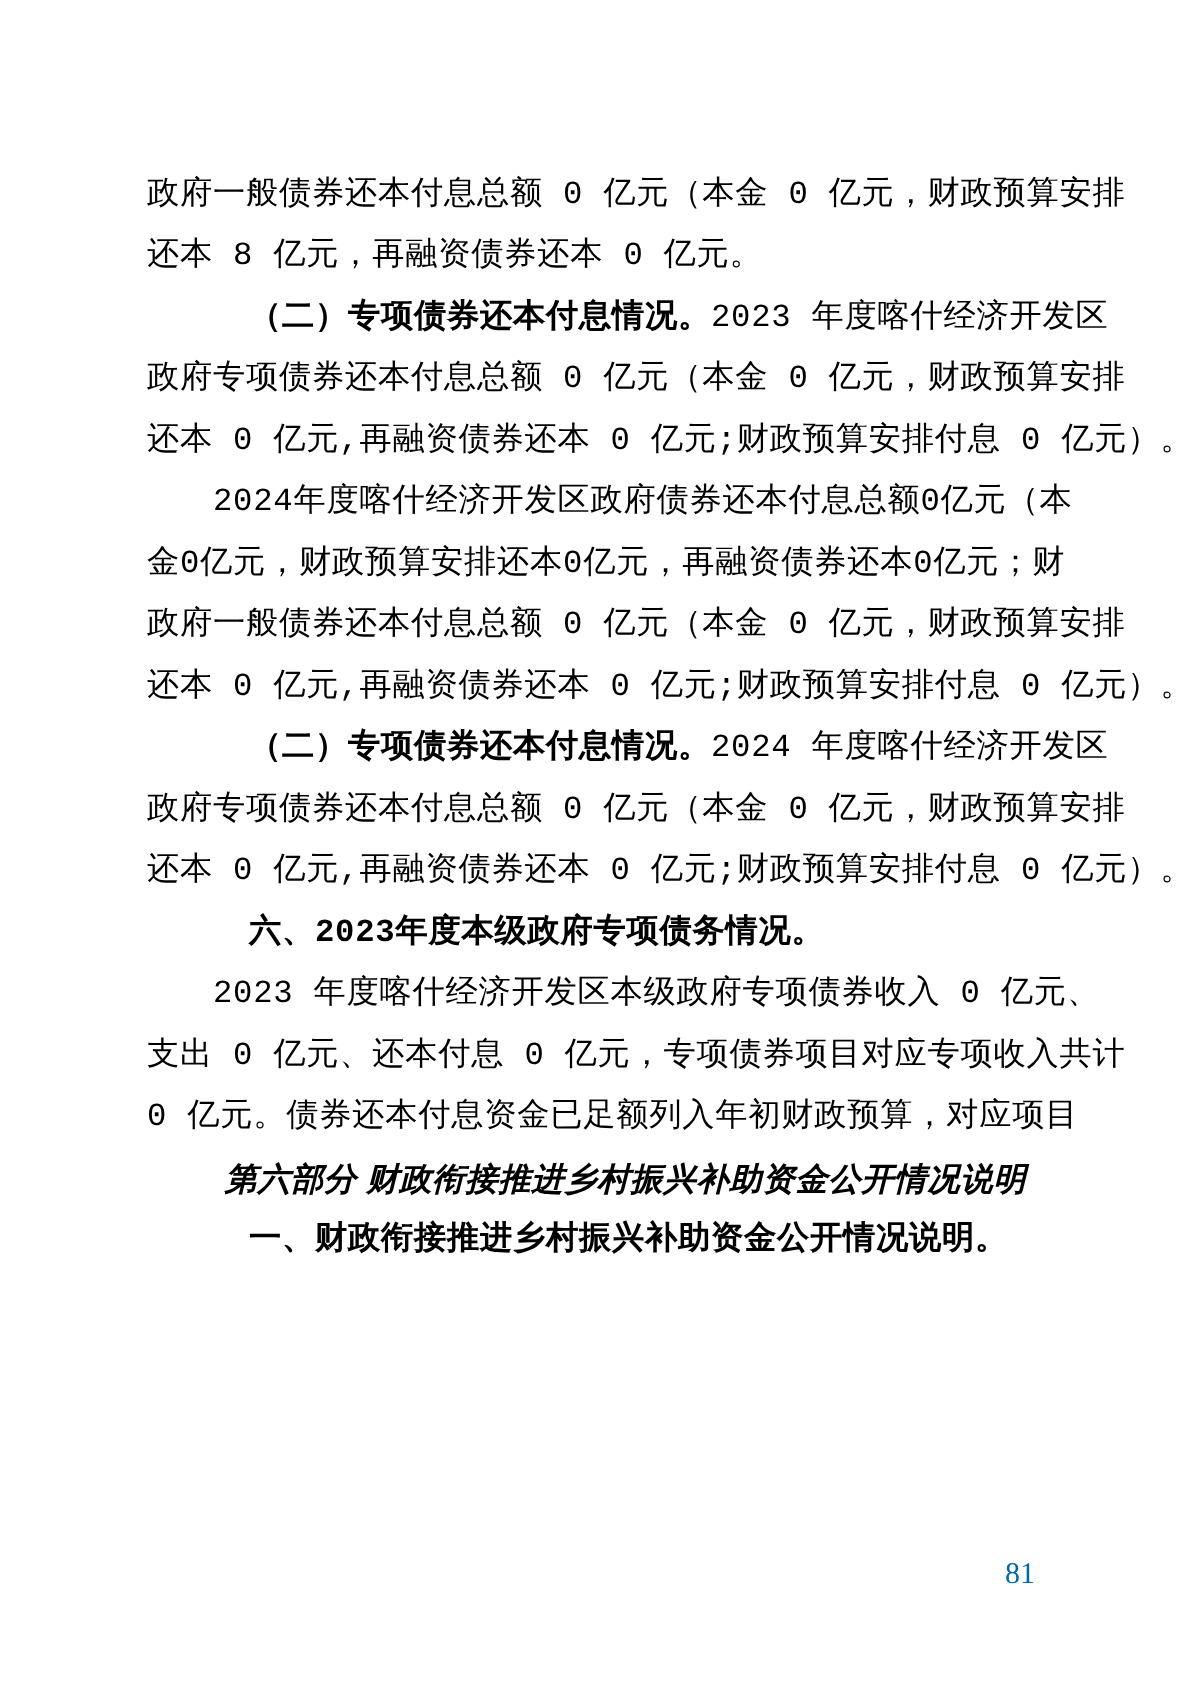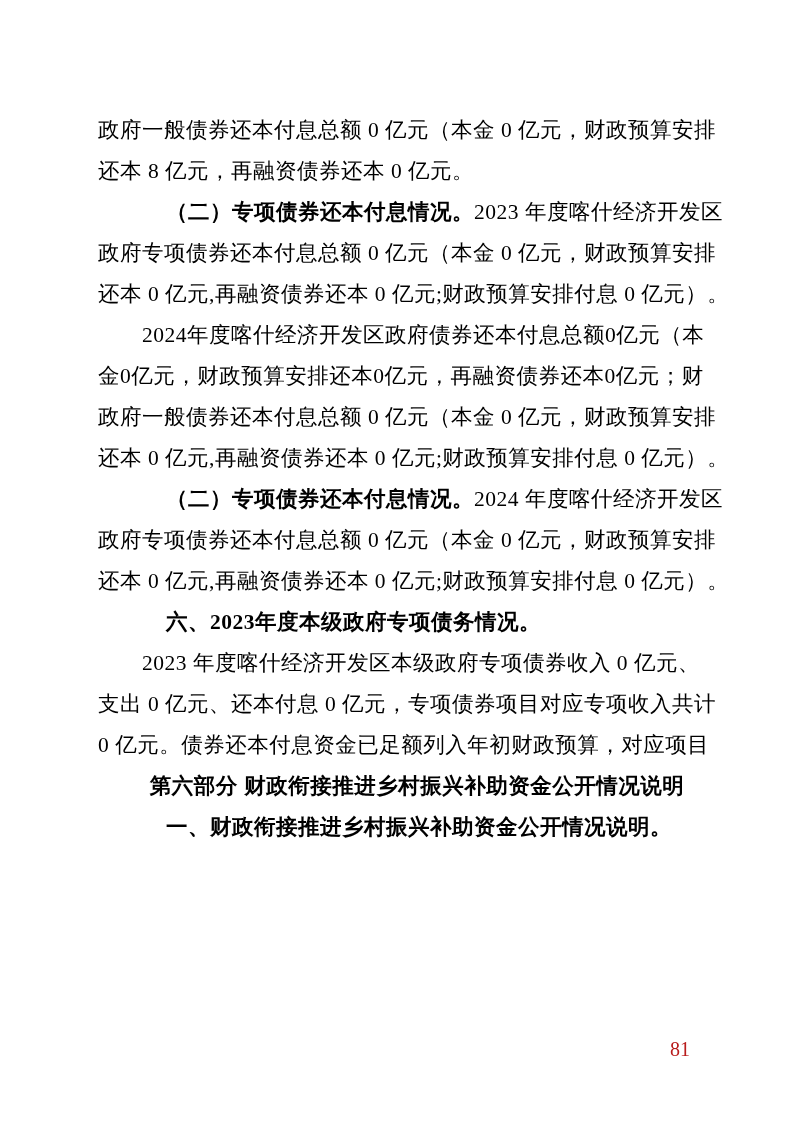--- a/index.html
+++ b/index.html
@@ -20,47 +20,48 @@
     position: absolute;
     left: 98px;
     top: 110px;
     width: 614px;
   }
   .line {
     height: 41px;
     line-height: 41px;
     font-size: 21.5px;
     white-space: nowrap;
-    font-family: Liberation Serif, serif;
+    font-family: Liberation Mono, monospace;
     letter-spacing: 0.5px;
   }
   .line.indent {
     padding-left: 44px;
   }
   .line .seg-bold {
     font-weight: bold;
     margin-left: 24px;
   }
   .line.part-heading {
     text-align: center;
     padding-left: 0;
     font-family: "Liberation Sans", "DejaVu Sans", sans-serif;
     font-weight: bold;
     font-size: 21.5px;
     letter-spacing: 0.5px;
+    font-style: italic;
   }
   .page-number {
     position: absolute;
     left: 660px;
     top: 1038px;
     width: 40px;
     text-align: center;
     font-size: 20px;
     font-family: "Liberation Serif", "DejaVu Serif", serif;
-    color: #b91c1c;
+    color: #0369a1;
   }
 </style>
 </head>
 <body>
 
 <div class="page">
   <div class="content" id="doc-lines">
       <div class="line"><span class="seg-regular">政府一般债券还本付息总额 0 亿元（本金 0 亿元，财政预算安排</span></div>
       <div class="line"><span class="seg-regular">还本 8 亿元，再融资债券还本 0 亿元。</span></div>
       <div class="line indent"><span class="seg-bold">（二）专项债券还本付息情况。</span><span class="seg-regular">2023 年度喀什经济开发区</span></div>

